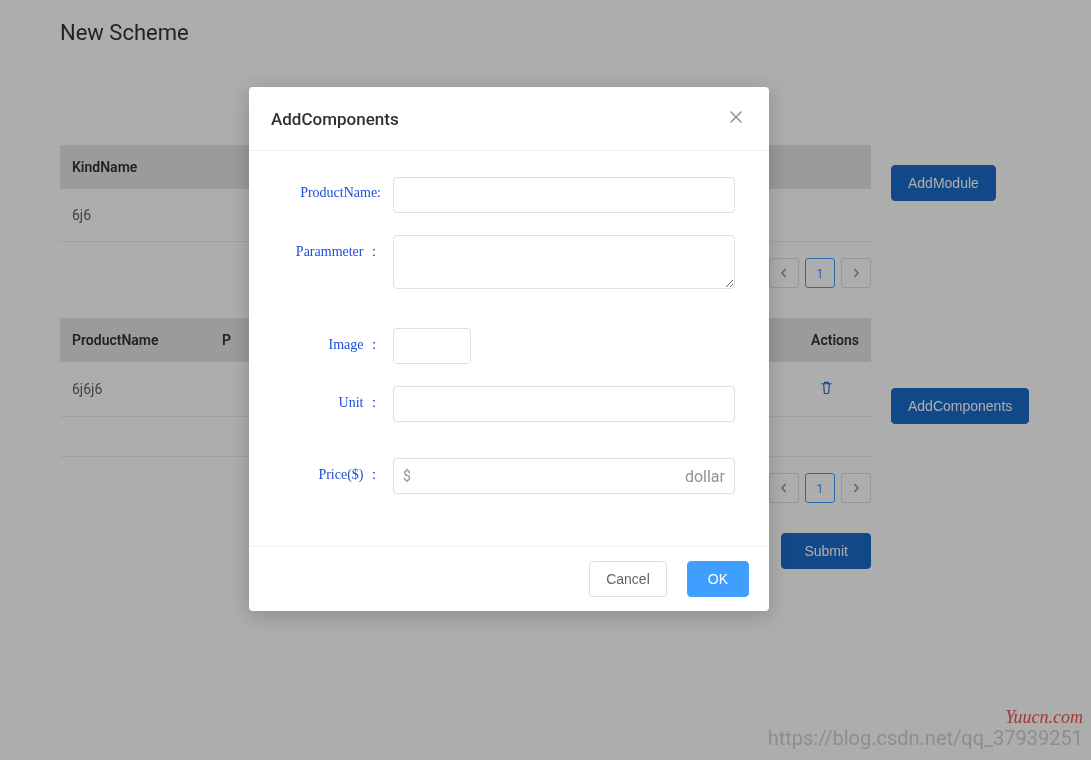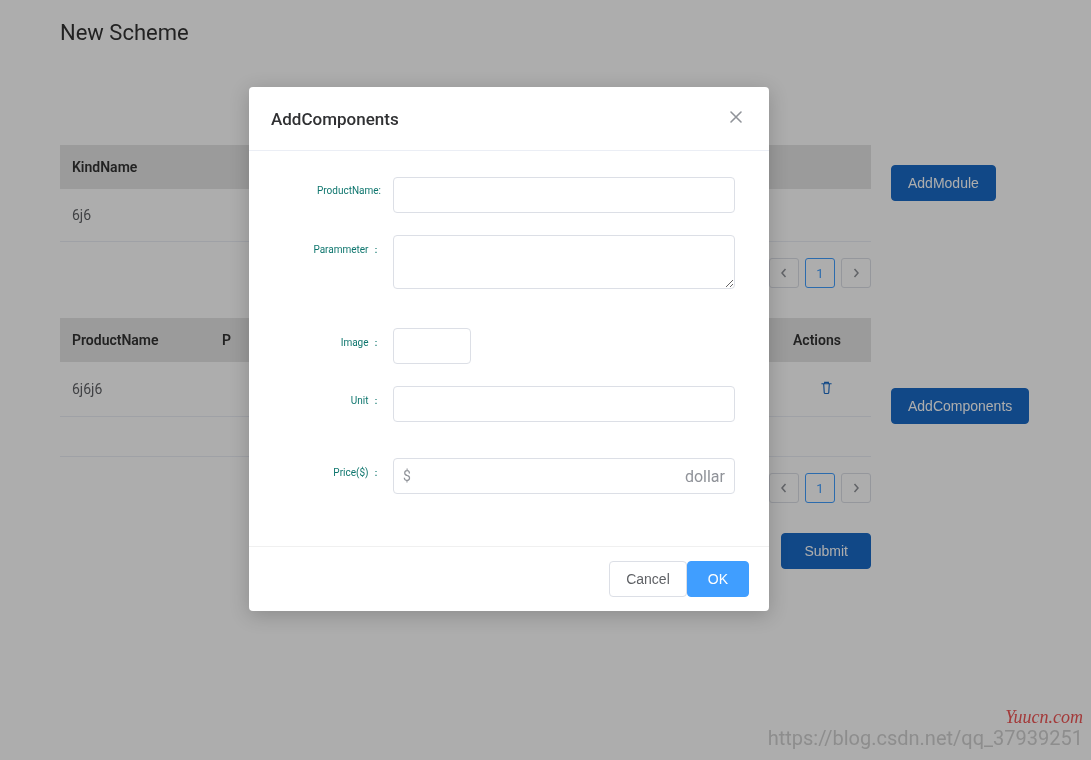--- a/index.html
+++ b/index.html
@@ -34,24 +34,24 @@
 
 
 .overlay { position: absolute; inset: 0; background: rgba(0,0,0,0.32); z-index: 10; }
 
 
 .modal { position: absolute; left: 249px; top: 87px; width: 520px; background: #fff; border-radius: 4px; box-shadow: 0 4px 20px rgba(0,0,0,0.2); z-index: 20; }
 .modal-header { padding: 18px 22px; display: flex; align-items: center; justify-content: space-between; border-bottom: 1px solid #ebeef5; }
 .modal-title { font-size: 17px; font-weight: 500; color: #303133; }
 .modal-close { color: #909399; cursor: pointer; font-size: 16px; padding: 4px; }
 .modal-body { padding: 26px 34px 30px; }
-.modal-footer { padding: 14px 20px; display: flex; justify-content: flex-end; gap: 0; border-top: 1px solid #f0f0f0; }
+.modal-footer { padding: 14px 20px; display: flex; justify-content: flex-end; gap: 20px; border-top: 1px solid #f0f0f0; }
 
 .form-item { display: flex; align-items: flex-start; margin-bottom: 22px; }
-.form-label { width: 110px; text-align: right; padding-right: 12px; color: #0f766e; font-size: 10px; padding-top: 8px; }
+.form-label { width: 110px; text-align: right; padding-right: 12px; color: #1d4ed8; font-size: 14px; padding-top: 8px; font-family: Liberation Serif, serif; }
 .form-control { flex: 1; }
 .el-input { width: 100%; height: 36px; border: 1px solid #dcdfe6; border-radius: 4px; padding: 0 12px; font-size: 14px; color: #606266; outline: none; }
 .el-input.narrow { width: 78px; }
 .el-textarea { width: 100%; min-height: 54px; border: 1px solid #dcdfe6; border-radius: 4px; padding: 8px 12px; font-size: 14px; color: #606266; resize: vertical; outline: none; font-family: inherit; }
 .input-group { position: relative; width: 100%; }
 .input-group .el-input { padding-left: 26px; padding-right: 56px; }
 .input-prefix { position: absolute; left: 10px; top: 50%; transform: translateY(-50%); color: #909399; font-size: 14px; }
 .input-suffix { position: absolute; right: 10px; top: 50%; transform: translateY(-50%); color: #909399; font-size: 16px; }
 
 .upload-box { width: 102px; height: 102px; border: 1px dashed #d9d9d9; border-radius: 4px; display: flex; flex-direction: column; align-items: center; justify-content: center; cursor: pointer; color: #8c939d; gap: 10px; }
@@ -104,21 +104,21 @@
 
     <div class="section-row">
       <div class="table-wrap">
         <table>
           <thead>
             <tr>
               <th style="width:150px">ProductName</th>
               <th style="width:20px">P</th>
               <th></th>
               <th style="width:70px">rice</th>
-              <th style="width:90px; text-align:left">Actions</th>
+              <th style="width:90px; text-align:right">Actions</th>
             </tr>
           </thead>
           <tbody>
             <tr>
               <td>6j6j6</td>
               <td></td>
               <td></td>
               <td></td>
               <td style="text-align:center">
                 <span class="trash-icon">

